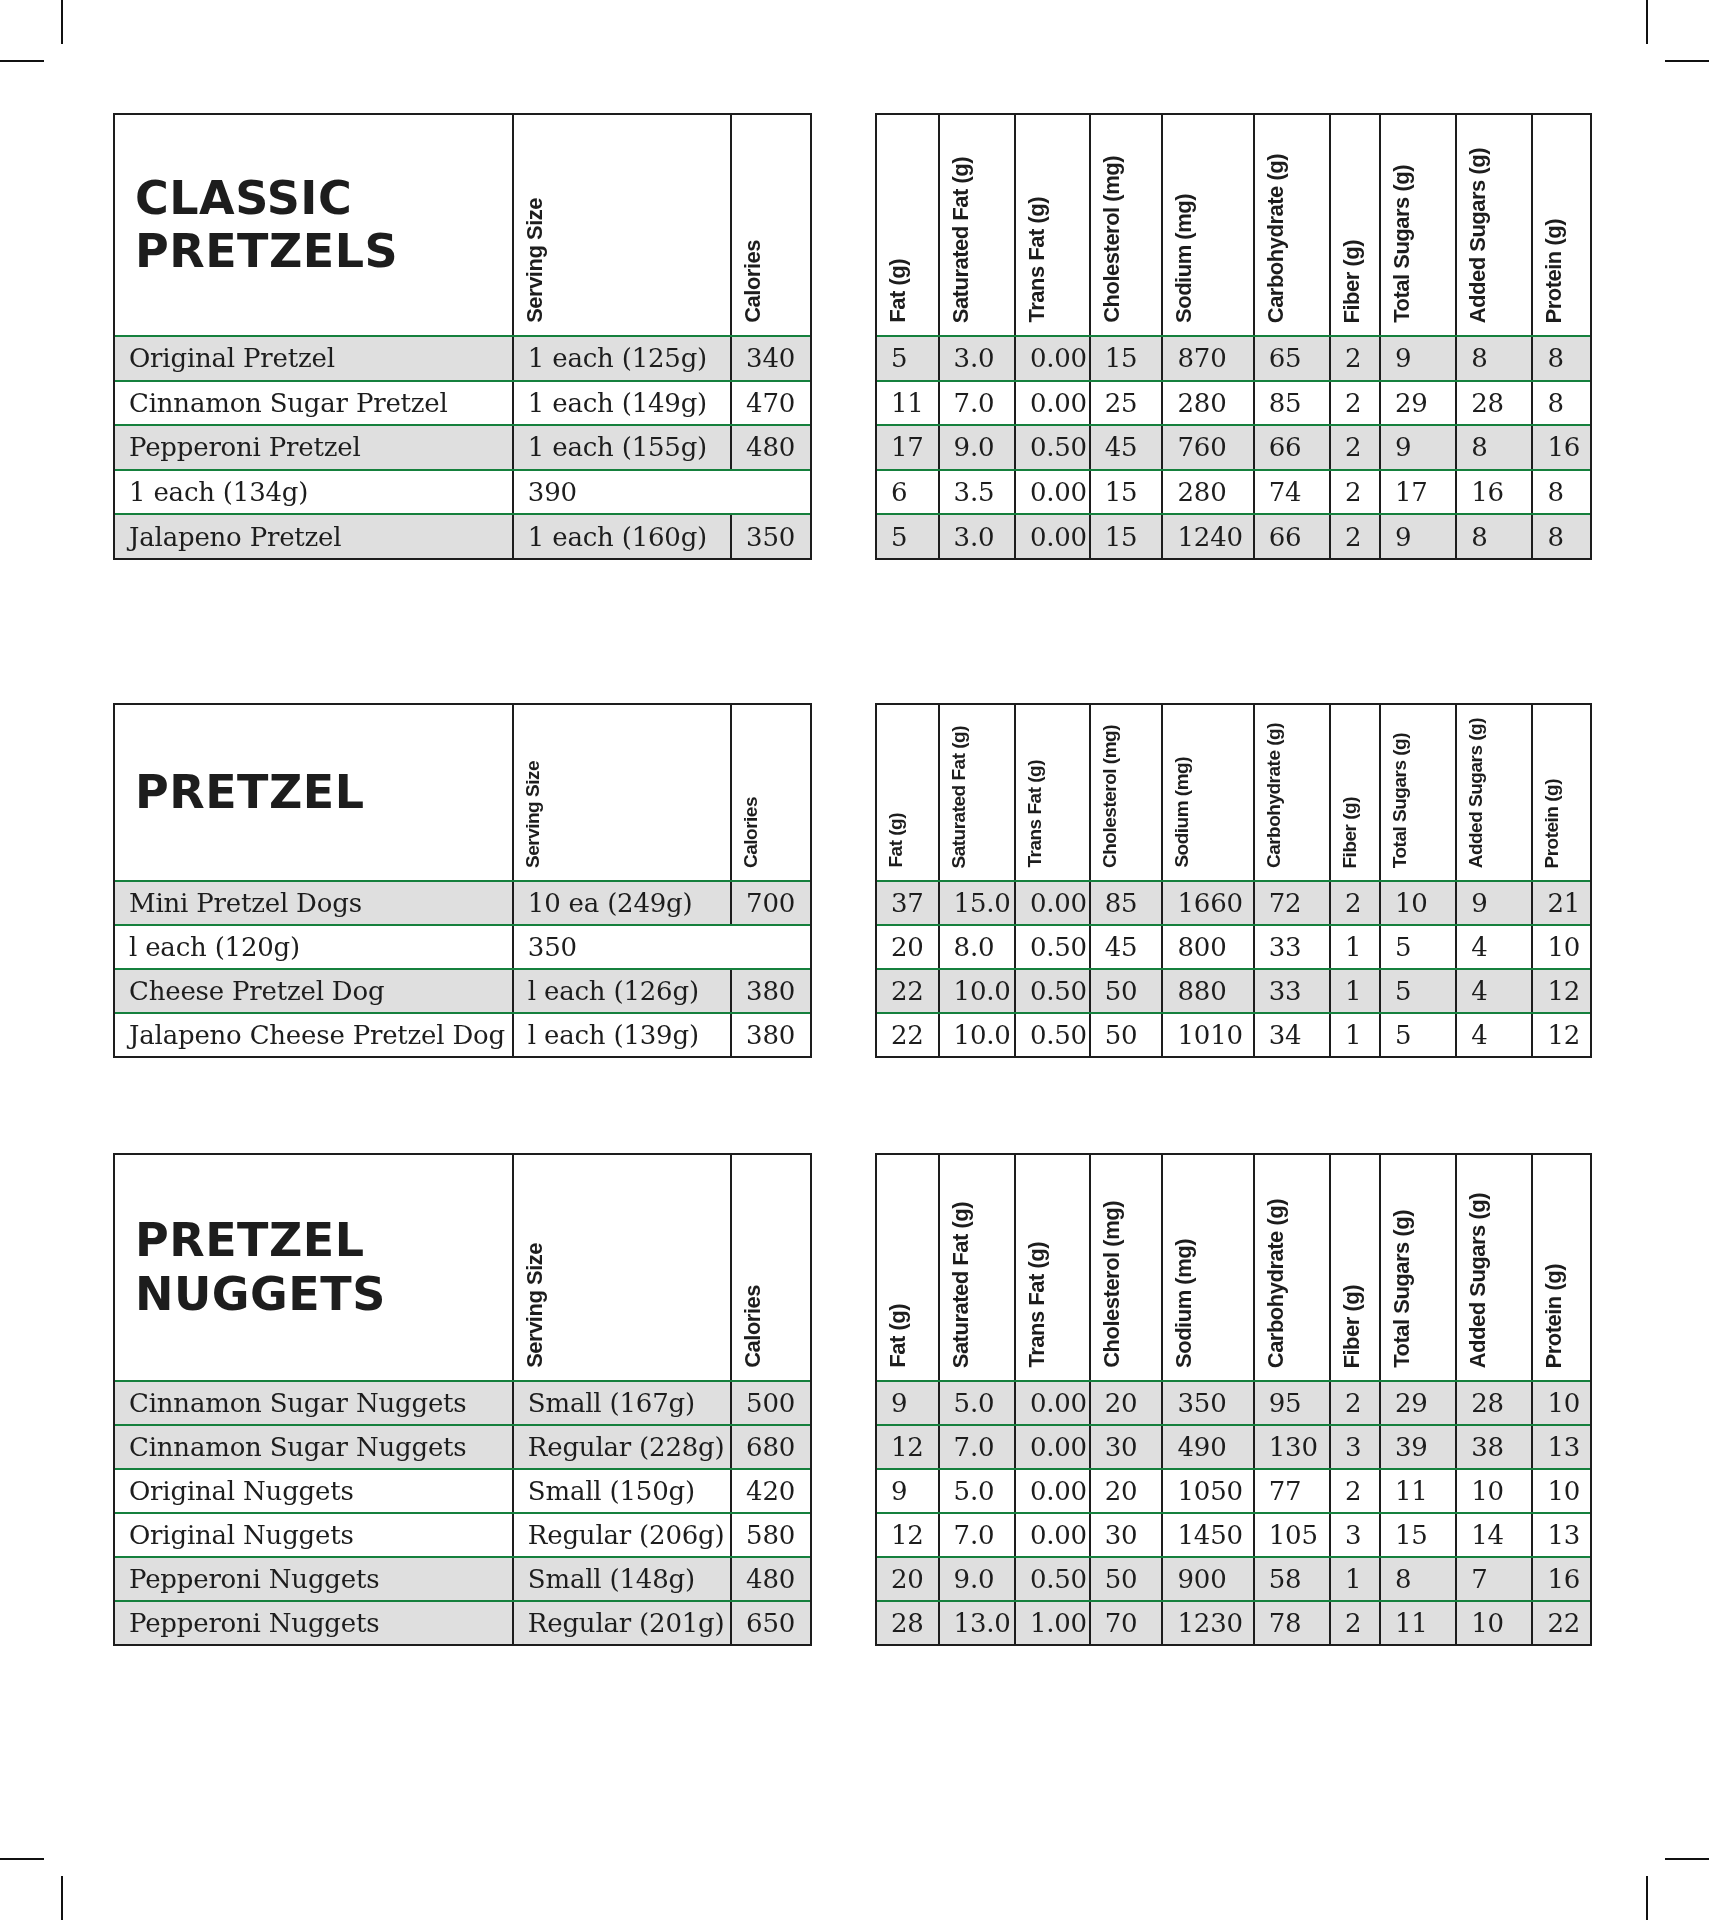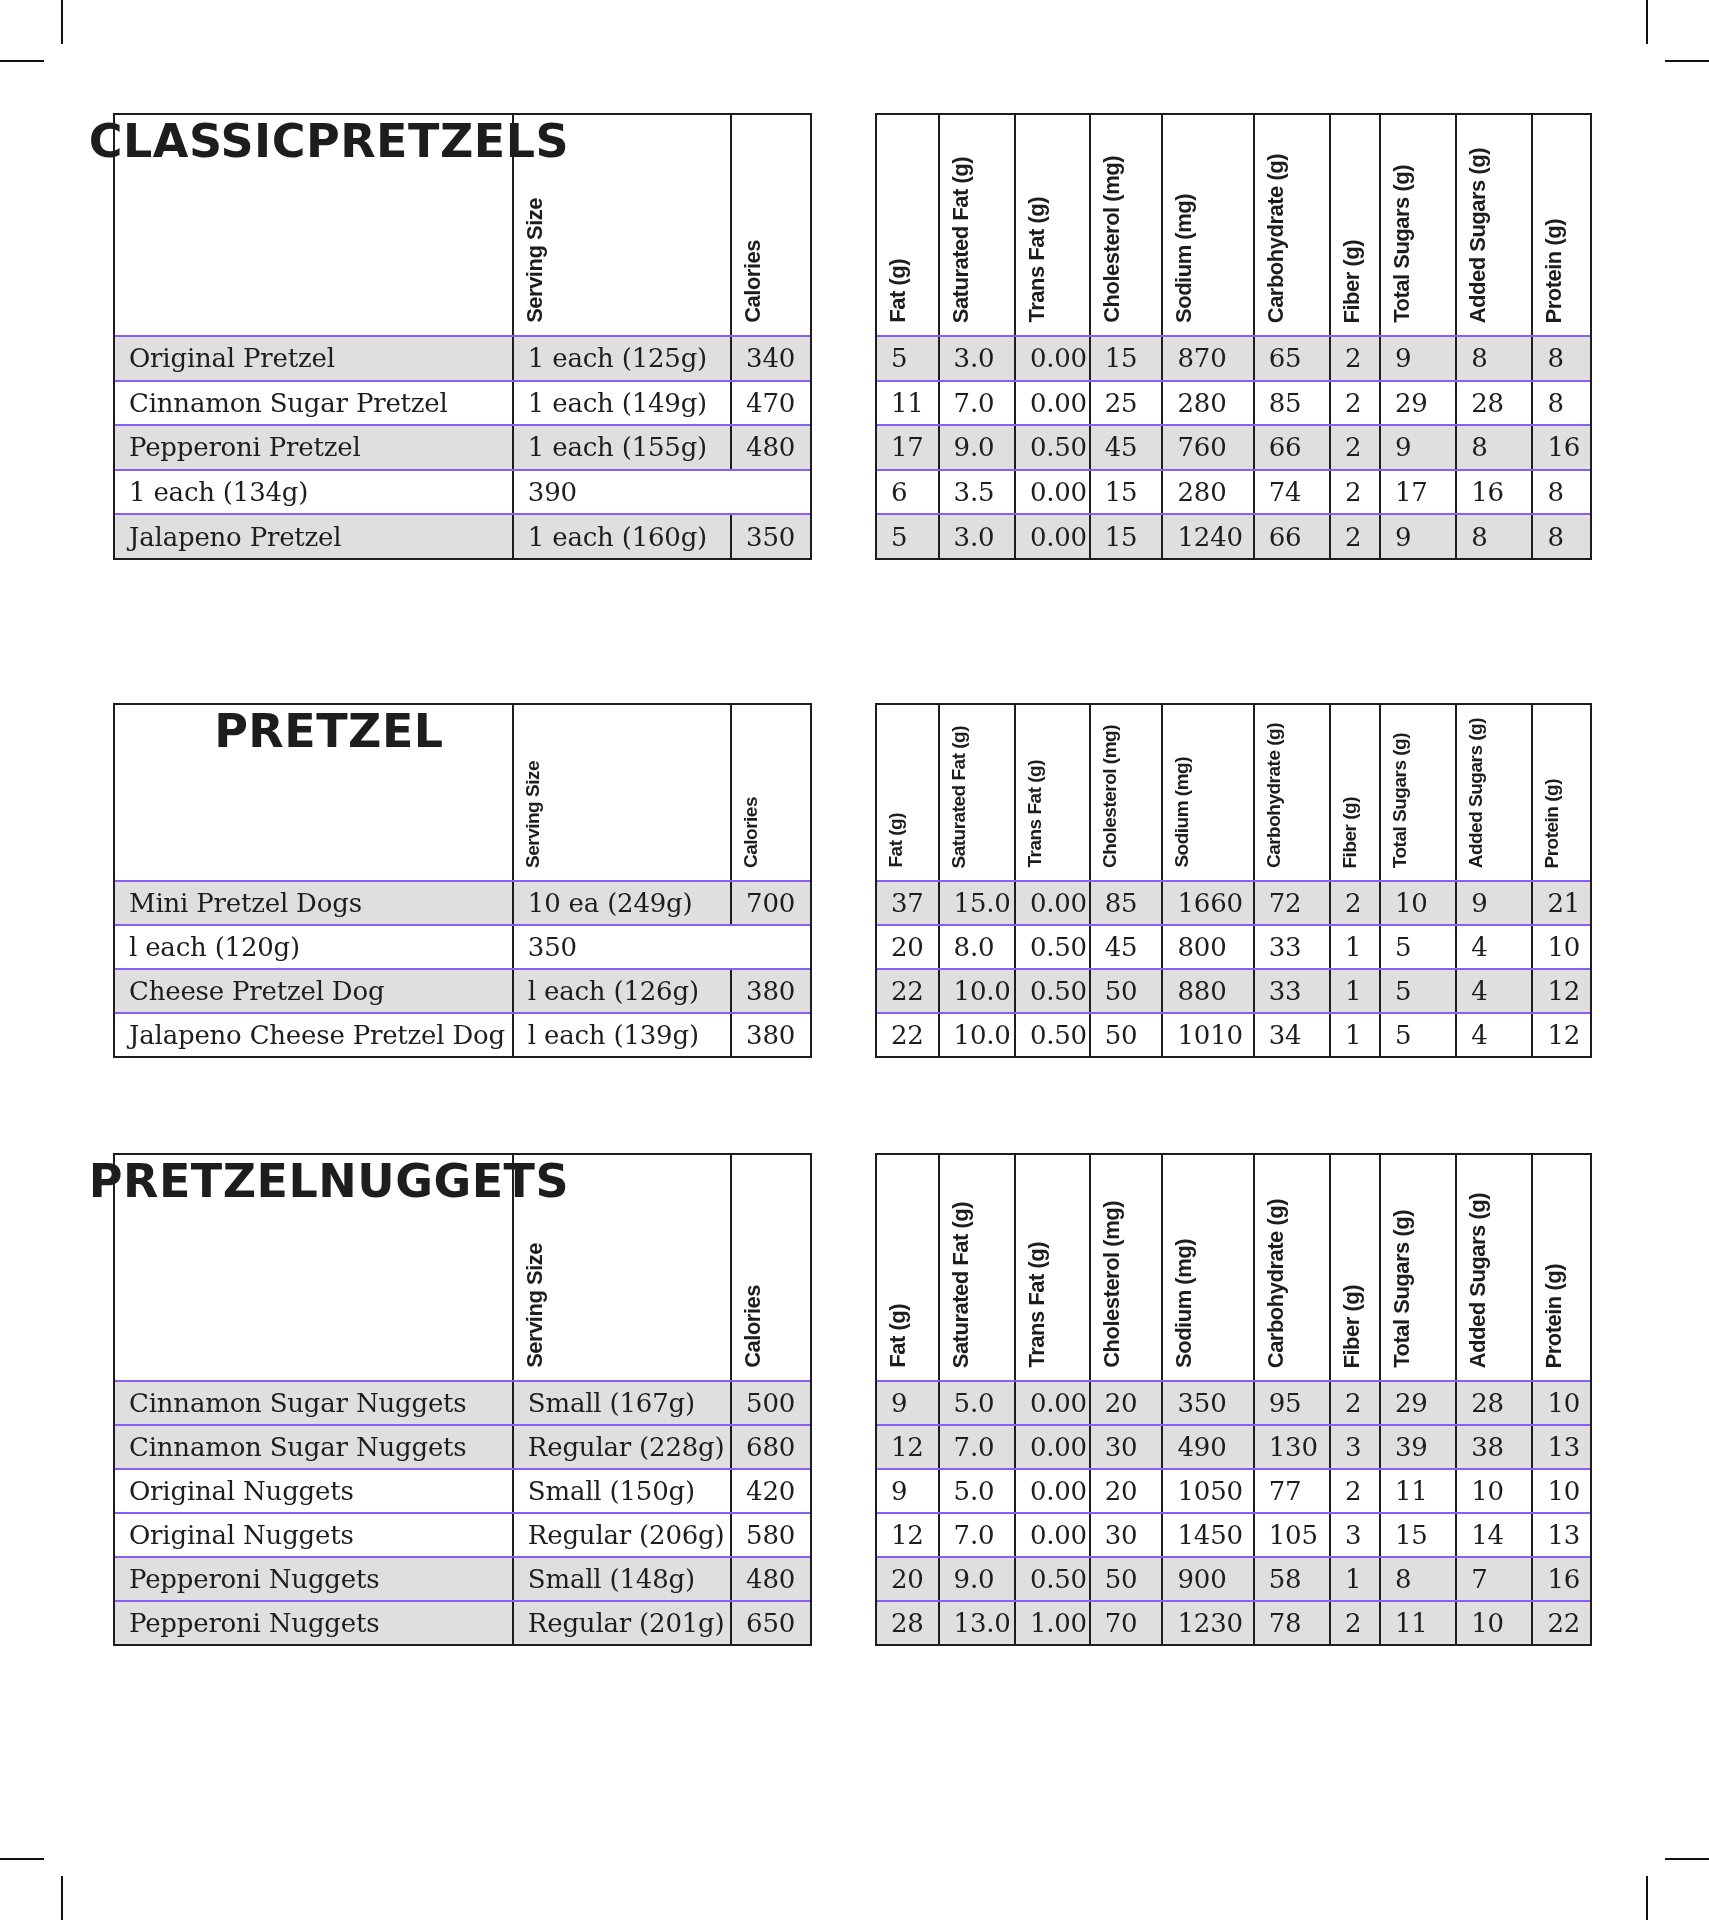--- a/index.html
+++ b/index.html
@@ -20,36 +20,36 @@
   
   .group { position:absolute; left:0; top:var(--gtop); width:100%; height:calc(var(--hh) + 6 * var(--rh) + 8px); }
   .tbl { position:absolute; top:0; border:2px solid #1d1d1d; background:#ffffff; }
   .left-tbl  { left:113px; width:699px; }
   .right-tbl { left:875px; width:717px; }
 
   .left-grid  { display:grid; grid-template-columns: 57.1% 31.4% 11.5%; }
   .right-grid { display:grid; grid-template-columns: 8.5% 10.7% 10.5% 10.2% 12.8% 10.7% 7% 10.7% 10.7% 8.2%; }
 
   .header-row { height: var(--hh); position:relative; }
-  .row { height: var(--rh); border-top:2px solid #8b5cf6; }
+  .row { height: var(--rh); border-top:2px solid #15803d; }
   .row.shaded { background:#dfdfdf; }
 
   .cell {
     height:100%;
     display:flex; align-items:center;
     padding-left:14px;
     font-size:26px;
     letter-spacing:-0.2px;
     white-space:nowrap;
     overflow:hidden;
   }
   .cell + .cell, .hcell + .hcell { border-left:2px solid #1d1d1d; }
   .hcell { position:relative; height:100%; }
 
-  .title-cell { display:flex; flex-direction:row; justify-content:center; padding-left:31px; }
+  .title-cell { display:flex; flex-direction:column; justify-content:center; padding-left:20px; }
   .title-line {
     font-family:"DejaVu Sans", sans-serif;
     font-weight:bold;
     font-size:46px;
     line-height:1.16;
     letter-spacing:0.5px;
     color:#1d1d1d;
   }
   .vlabel {
     position:absolute;

